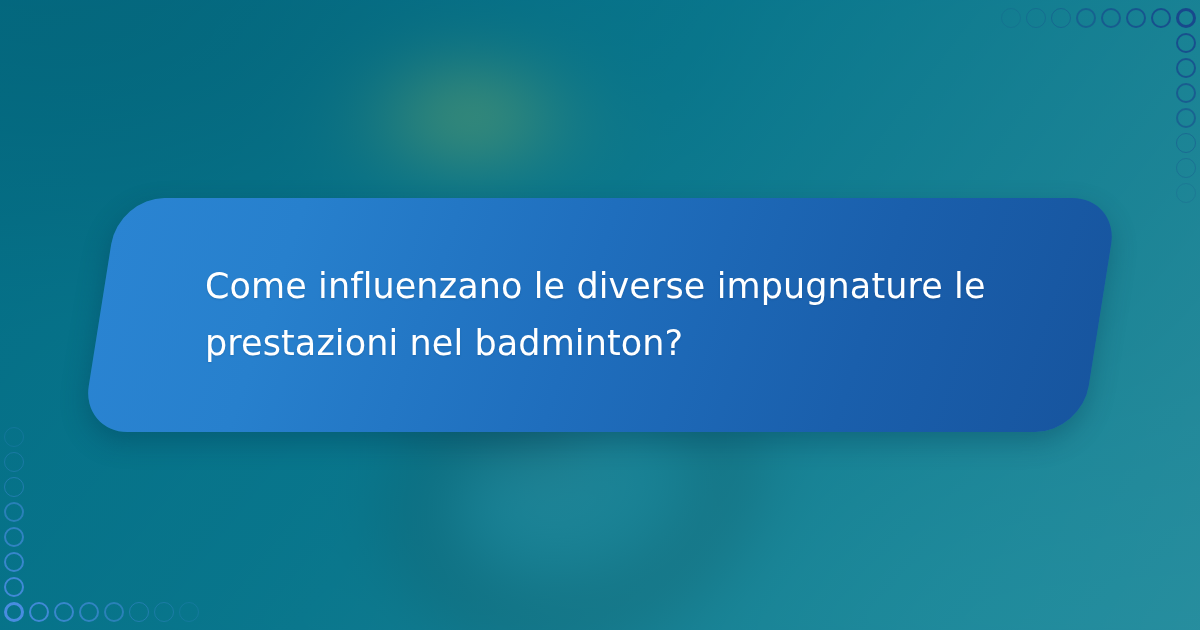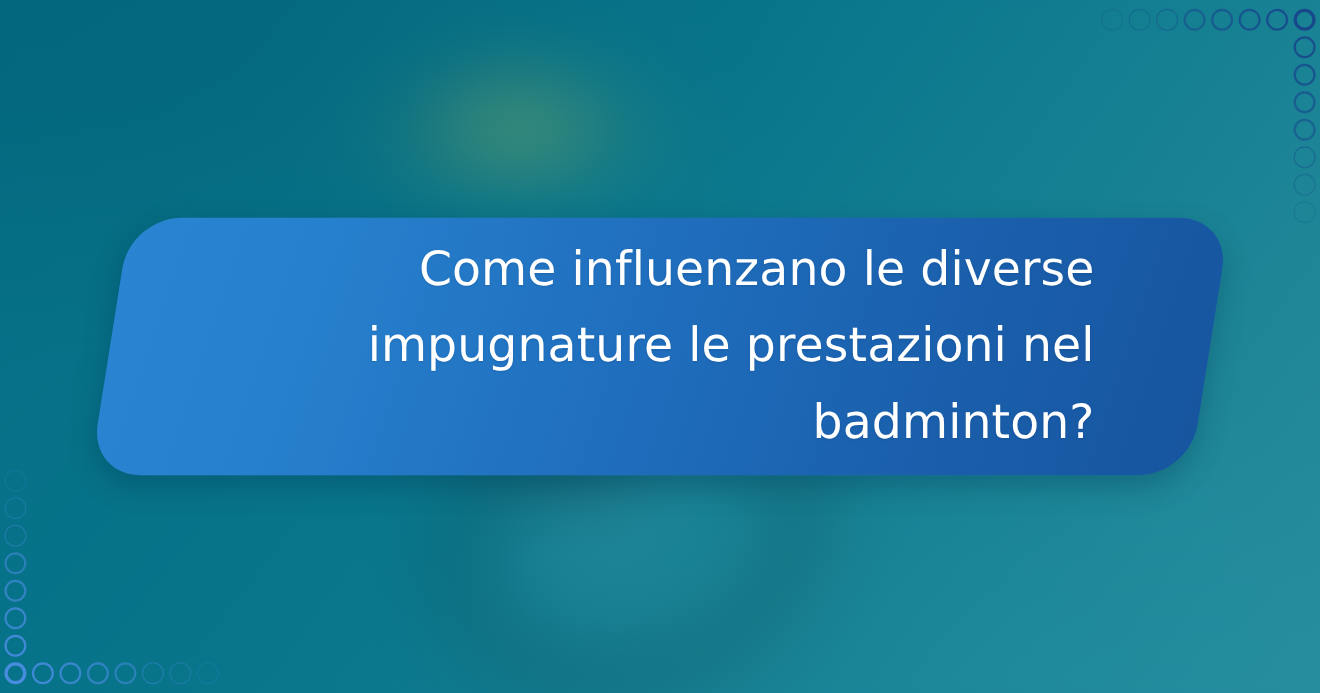--- a/index.html
+++ b/index.html
@@ -157,24 +157,24 @@
     position: absolute;
     inset: 0;
     display: flex;
     align-items: center;
     justify-content: center;
     padding: 0 70px;
   }
   .card-title {
     color: #ffffff;
     font-family: "DejaVu Sans", "Liberation Sans", sans-serif;
-    font-size: 43px;
+    font-size: 35px;
     font-weight: 400;
     line-height: 1.62;
-    text-align: right;
+    text-align: left;
     letter-spacing: 0.1px;
     max-width: 790px;
     text-shadow: 0 1px 2px rgba(10,50,90,0.18);
   }
 </style>
 </head>
 <body>
 
 <div id="canvas">
 

